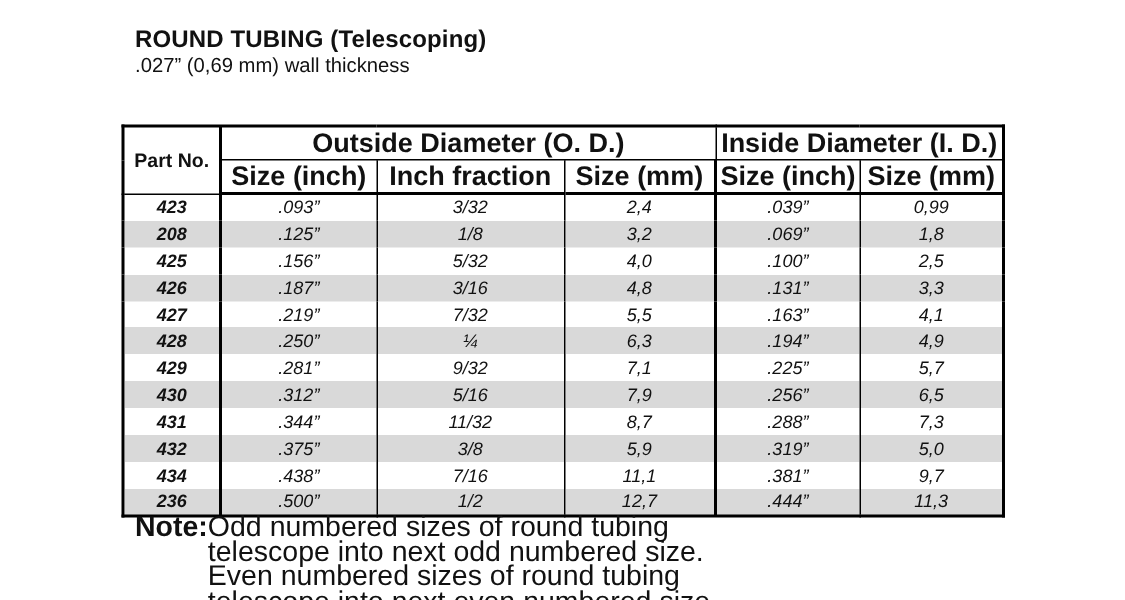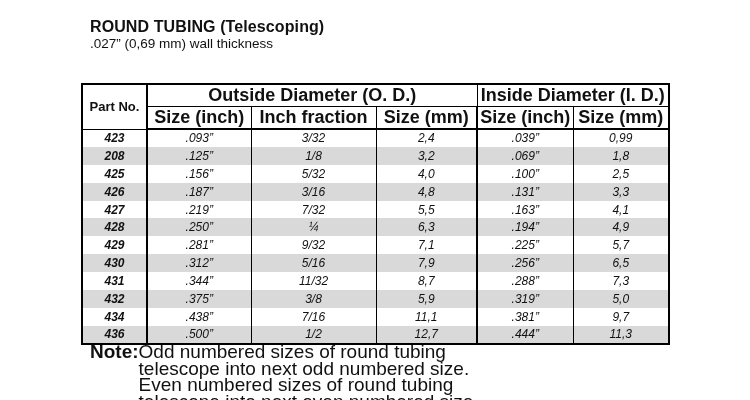--- a/index.html
+++ b/index.html
@@ -206,21 +206,21 @@
         <tr>
           <td class="part">434</td>
           <td>.438”</td>
           <td>7/16</td>
           <td class="thick-r">11,1</td>
           <td>.381”</td>
           <td>9,7</td>
         </tr>
 
         <tr>
-          <td class="part">436</td>
+          <td class="part">236</td>
           <td>.500”</td>
           <td>1/2</td>
           <td class="thick-r">12,7</td>
           <td>.444”</td>
           <td>11,3</td>
         </tr>
       </tbody>
   </table>
 
   <div class="note">

